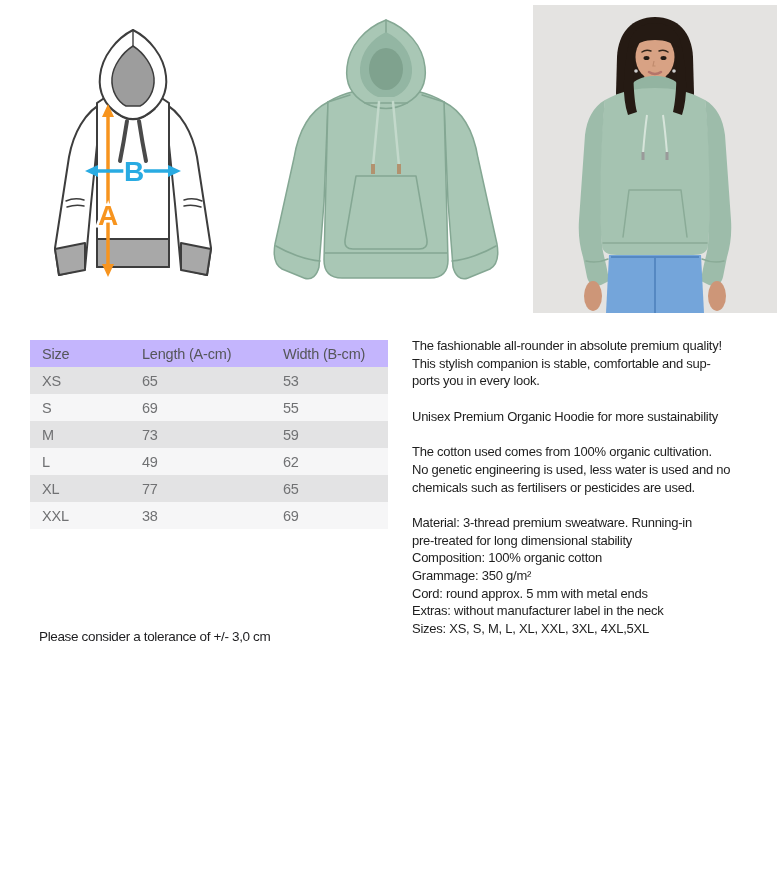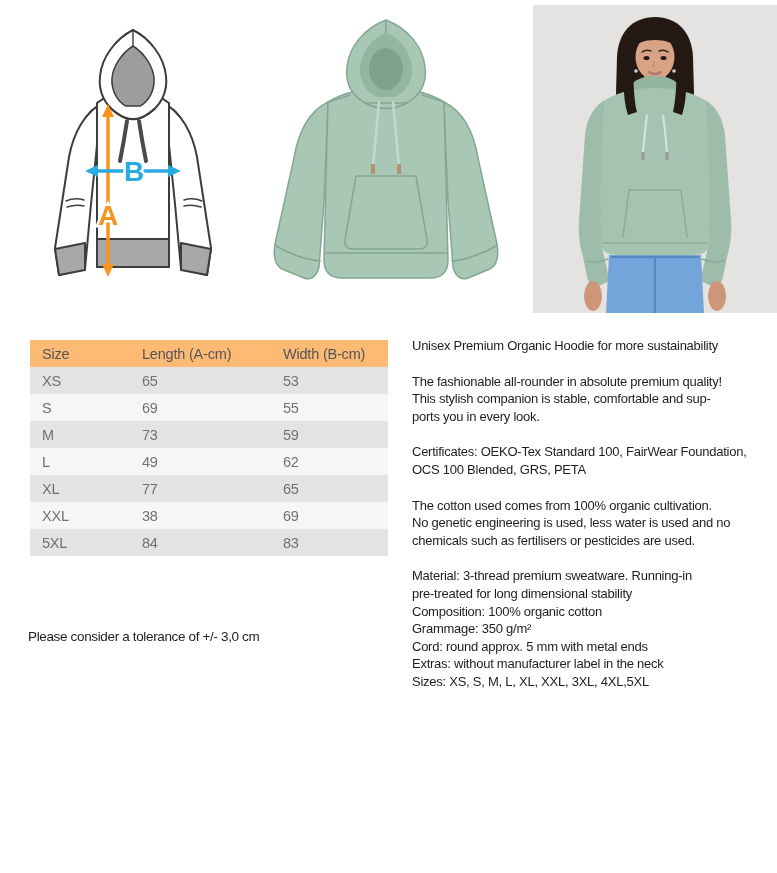--- a/index.html
+++ b/index.html
@@ -13,28 +13,28 @@
   .fig-model   { left:533px; top:5px;  width:244px; height:308px; }
 
   
   .size-table-wrap { position:absolute; left:30px; top:340px; width:358px; }
   table.size-table { border-collapse:collapse; width:358px; table-layout:fixed; }
   .size-table col.c1 { width:100px; } .size-table col.c2 { width:141px; } .size-table col.c3 { width:117px; }
   .size-table th, .size-table td {
     height:27px; padding:0 0 0 12px; text-align:left; vertical-align:middle;
     font-size:14.5px; font-weight:normal; letter-spacing:-0.2px;
   }
-  .size-table thead tr { background:#fdba74; }
+  .size-table thead tr { background:#c4b5fd; }
   .size-table thead th { color:#55565a; }
   .size-table tbody tr:nth-child(odd)  { background:#e3e3e4; }
   .size-table tbody tr:nth-child(even) { background:#f6f6f7; }
   .size-table tbody td { color:#707173;margin-left:13px; }
 
   .tolerance {
-    position:absolute; left:28px; top:629px; width:360px;
+    position:absolute; left:39px; top:629px; width:360px;
     font-size:13.5px; letter-spacing:-0.35px; color:#1d1d1f;
   }
 
   .desc { position:absolute; left:412px; top:337px; width:362px; }
   .desc p {
     white-space:pre-line; margin:0 0 18px 0;
     font-size:13px; line-height:17.6px; letter-spacing:-0.25px; color:#1e1e1e;
   }
 
   
@@ -207,38 +207,31 @@
           <tr>
             <td>XL</td>
             <td>77</td>
             <td>65</td>
           </tr>
           <tr>
             <td>XXL</td>
             <td>38</td>
             <td>69</td>
           </tr>
-          <tr>
-            <td>5XL</td>
-            <td>84</td>
-            <td>83</td>
-          </tr>
         </tbody>
     </table>
   </div>
 
   <div class="tolerance">Please consider a tolerance of +/- 3,0 cm</div>
 
   <div class="desc">
-      <p>Unisex Premium Organic Hoodie for more sustainability</p>
       <p>The fashionable all-rounder in absolute premium quality!
 This stylish companion is stable, comfortable and sup-
 ports you in every look.</p>
-      <p>Certificates: OEKO-Tex Standard 100, FairWear Foundation,
-OCS 100 Blended, GRS, PETA</p>
+      <p>Unisex Premium Organic Hoodie for more sustainability</p>
       <p>The cotton used comes from 100% organic cultivation.
 No genetic engineering is used, less water is used and no
 chemicals such as fertilisers or pesticides are used.</p>
       <p>Material: 3-thread premium sweatware. Running-in
 pre-treated for long dimensional stability
 Composition: 100% organic cotton
 Grammage: 350 g/m²
 Cord: round approx. 5 mm with metal ends
 Extras: without manufacturer label in the neck
 Sizes: XS, S, M, L, XL, XXL, 3XL, 4XL,5XL</p>

